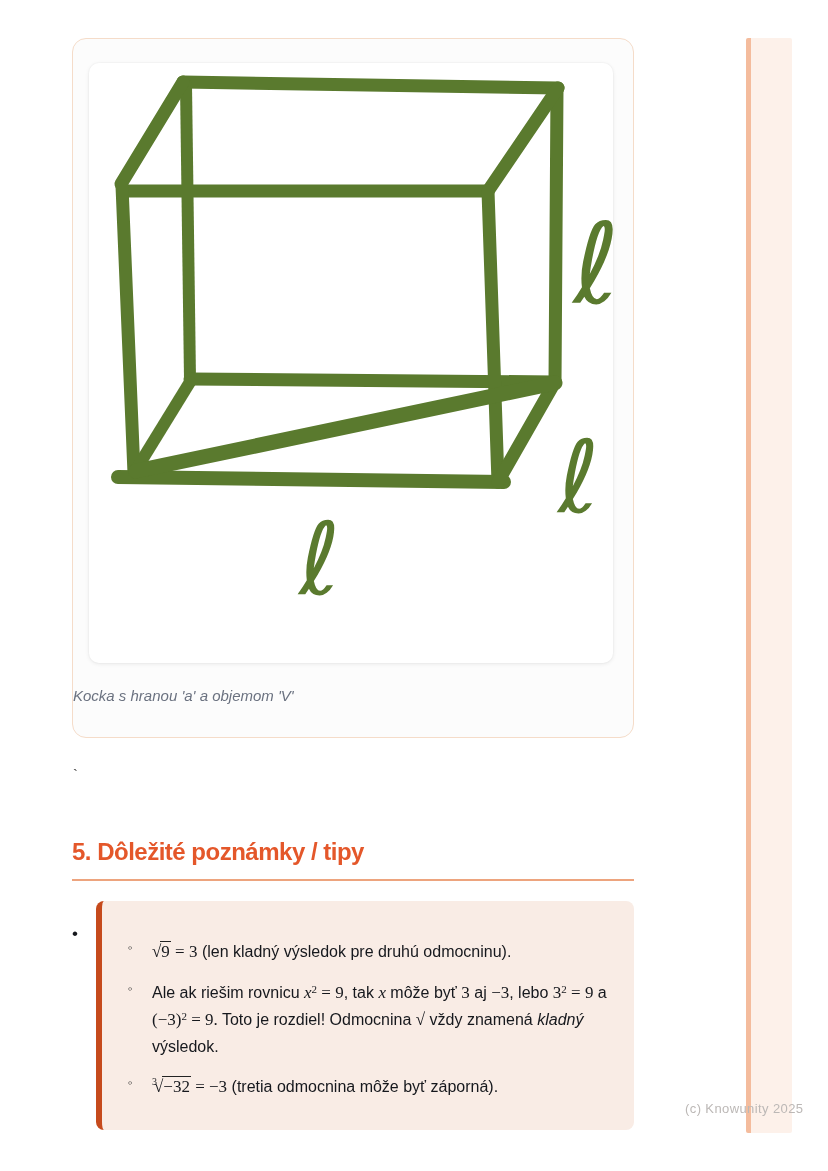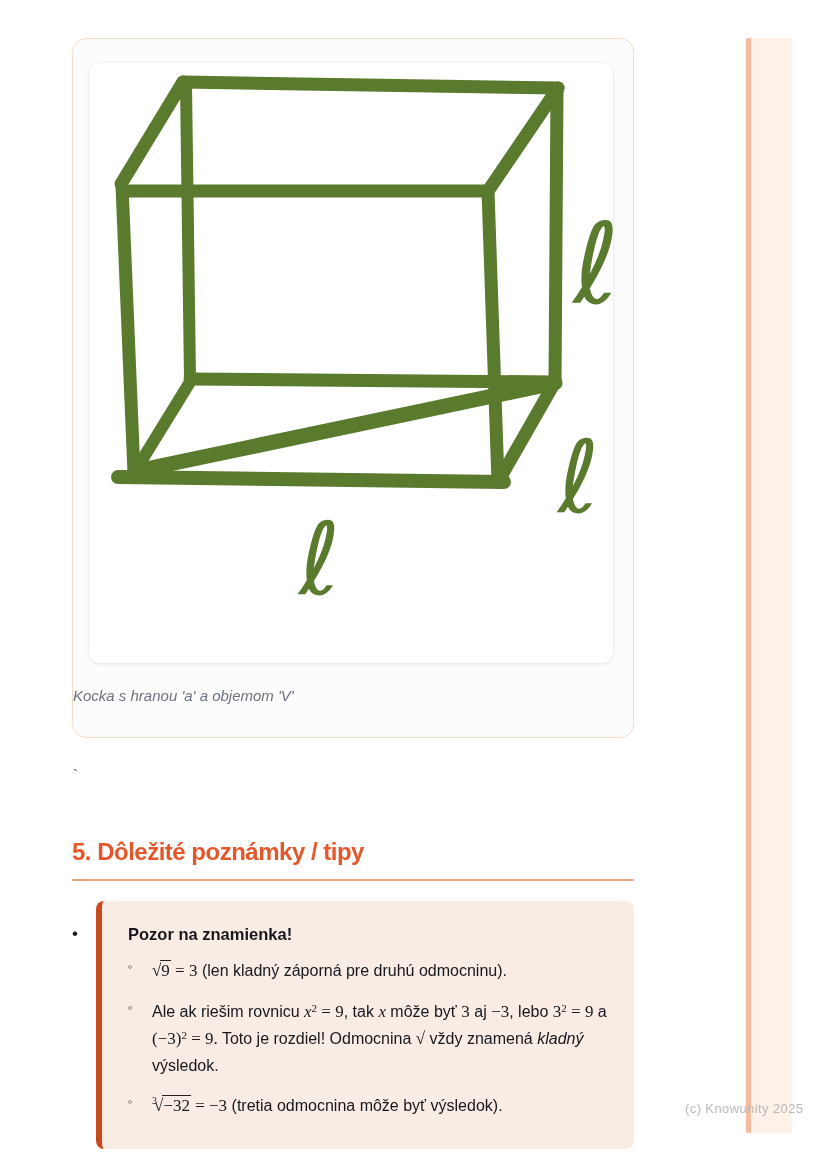--- a/index.html
+++ b/index.html
@@ -93,40 +93,39 @@
   </div>
 
   <div class="stray">`</div>
 
   <h2 class="section-heading">5. Dôležité poznámky / tipy</h2>
   <div class="section-rule"></div>
 
   <div class="note-row">
     <div class="outer-bullet">•</div>
     <div class="callout">
-      <div class="callout-title">Pozor na znamienka!</div>
 
       <div class="sub-item">
         <span class="inner-bullet">◦</span>
         <div class="item-text">
-          <span class="m">√</span><span class="rad">9</span><span class="m"> = 3</span><span> (len kladný záporná pre druhú odmocninu).</span>
+          <span class="m">√</span><span class="rad">9</span><span class="m"> = 3</span><span> (len kladný výsledok pre druhú odmocninu).</span>
         </div>
       </div>
 
       <div class="sub-item">
         <span class="inner-bullet">◦</span>
         <div class="item-text">
           <span>Ale ak riešim rovnicu </span><span class="mv">x</span><sup class="sup">2</sup><span class="m"> = 9</span><span>, tak </span><span class="mv">x</span><span> môže byť </span><span class="m">3</span><span> aj </span><span class="m">−3</span><span>, lebo </span><span class="m">3</span><sup class="sup">2</sup><span class="m"> = 9</span><span> a </span><span class="m">(−3)</span><sup class="sup">2</sup><span class="m"> = 9.</span><span> Toto je rozdiel! Odmocnina </span><span class="m">√</span><span> vždy znamená </span><span class="it">kladný</span><span> výsledok.</span>
         </div>
       </div>
 
       <div class="sub-item">
         <span class="inner-bullet">◦</span>
         <div class="item-text">
-          <sup class="root-idx">3</sup><span class="m">√</span><span class="rad">−32</span><span class="m"> = −3</span><span> (tretia odmocnina môže byť výsledok).</span>
+          <sup class="root-idx">3</sup><span class="m">√</span><span class="rad">−32</span><span class="m"> = −3</span><span> (tretia odmocnina môže byť záporná).</span>
         </div>
       </div>
 
     </div>
   </div>
 
   <div class="side-strip"></div>
 
   <div class="copyright">(c) Knowunity 2025</div>
 

